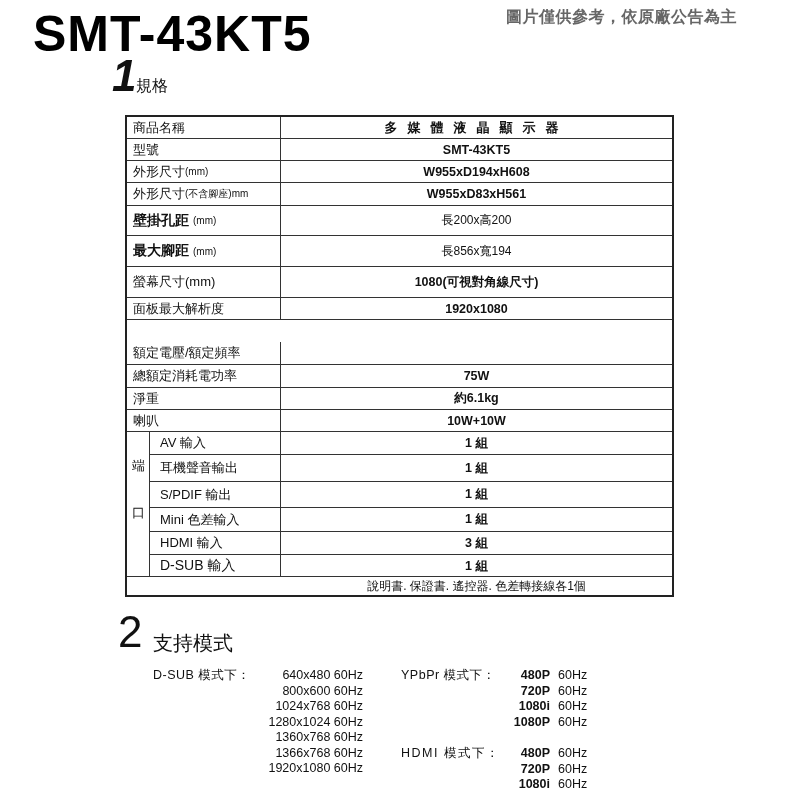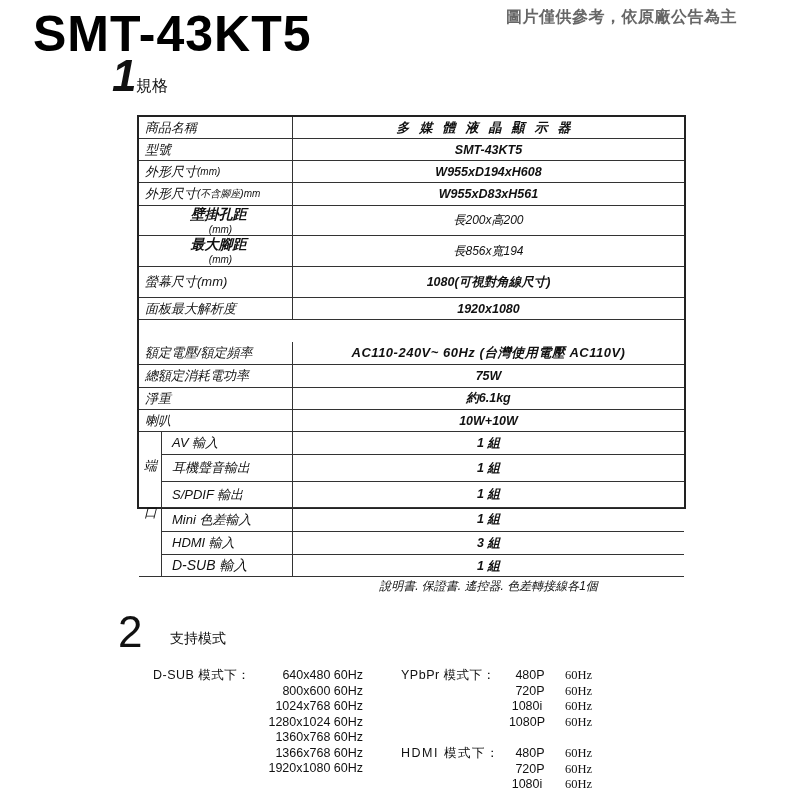--- a/index.html
+++ b/index.html
@@ -6,31 +6,31 @@
   body { width:800px; height:800px; position:relative; overflow:hidden;
          font-family:"Liberation Sans","DejaVu Sans",sans-serif; color:#111; }
   .model-title { position:absolute; left:33px; top:4px; font-size:50px; font-weight:bold;
                  letter-spacing:1px; line-height:60px; color:#000; }
   .disclaimer { position:absolute; left:506px; top:7px; font-size:16px; font-weight:bold;
                 color:#666; letter-spacing:0.5px; }
   .sec-num { position:absolute; font-family:"Liberation Sans",sans-serif; color:#111; }
   .sec1-num { left:112px; top:52px; font-size:44px; font-weight:bold; font-style:italic; line-height:48px; }
   .sec1-title { position:absolute; left:136px; top:76px; font-size:16px; }
   .sec2-num { left:118px; top:608px; font-size:44px; line-height:48px; }
-  .sec2-title { position:absolute; left:170px; top:630px; font-size:14px; }
-
-  .spec-table { position:absolute; left:137px; top:115px; width:549px; height:394px;
-                border:2px solid #222; box-sizing:border-box;font-style:italic; }
+  .sec2-title { position:absolute; left:153px; top:630px; font-size:20px; }
+
+  .spec-table { position:absolute; left:125px; top:115px; width:549px; height:482px;
+                border:2px solid #222; box-sizing:border-box; }
   .row { position:absolute; left:0; width:545px; border-bottom:1.5px solid #333; box-sizing:border-box; }
   .row:last-child { border-bottom:none; }
   .cell-label { position:absolute; left:0; top:0; bottom:0; width:154px; border-right:1.5px solid #333;
                 box-sizing:border-box; padding-left:6px; display:flex; align-items:center; font-size:13px; }
   .cell-value { position:absolute; left:154px; right:0; top:0; bottom:0; display:flex; align-items:center;
                 justify-content:center; font-size:12.5px; font-weight:bold; }
-  .cell-label.bold { font-weight:bold; font-size:14px;flex-direction:column; }
+  .cell-label.bold { font-weight:bold; font-size:14px; }
   .cell-label .sub { font-size:10px; font-weight:normal; margin-left:4px; }
   .cell-label .subsmall { font-size:10px; }
   .cell-value.spaced { letter-spacing:10px; font-weight:bold; font-size:13px; }
   .cell-value.small { font-size:10px; }
   .cell-value.wide { font-size:13px; letter-spacing:0.5px; }
   .cell-value.regular { font-weight:normal; font-size:12px; }
 
   .port-group { position:absolute; left:0; width:545px; box-sizing:border-box; border-bottom:1.5px solid #333; }
   .port-group-label { position:absolute; left:0; top:0; bottom:0; width:23px; border-right:1.5px solid #333;
                       box-sizing:border-box; font-size:13px; }
@@ -39,22 +39,22 @@
   .port-row:last-child { border-bottom:none; }
   .port-row .cell-label { width:131px; padding-left:10px; font-size:13px; }
   .port-row .cell-value { left:131px; }
 
   .modes { position:absolute; font-size:12.5px; line-height:15.5px; }
   .mode-label { position:absolute; white-space:nowrap; letter-spacing:0.5px; }
   .mode-list { position:absolute; text-align:right; }
   .mode-list div { white-space:nowrap; }
   .mode-tab { position:absolute; }
   .mode-tab .r { display:flex; }
-  .mode-tab .res { width:46px; text-align:center; }
-  .mode-tab .hz { margin-left:15px;font-family:Liberation Serif, serif; }
+  .mode-tab .res { width:46px; text-align:right;font-weight:bold; }
+  .mode-tab .hz { margin-left:8px; }
 </style>
 </head>
 <body>
 
 <div class="model-title">SMT-43KT5</div>
 <div class="disclaimer">圖片僅供參考，依原廠公告為主</div>
 
 <div class="sec-num sec1-num">1</div>
 <div class="sec1-title">規格</div>
 
@@ -99,21 +99,20 @@
   <div class="row" style="top:150px;height:31px;">
     <div class="cell-label">螢幕尺寸(mm)</div>
     <div class="cell-value">1080(可視對角線尺寸)</div>
   </div>
   <div class="row" style="top:181px;height:22px;">
     <div class="cell-label">面板最大解析度</div>
     <div class="cell-value">1920x1080</div>
   </div>
   <div class="row" style="top:225px;height:23px;">
     <div class="cell-label">額定電壓/額定頻率</div>
-    <div class="cell-value wide">AC110-240V~  60Hz (台灣使用電壓 AC110V)</div>
   </div>
   <div class="row" style="top:248px;height:23px;text-align:right;">
     <div class="cell-label">總額定消耗電功率</div>
     <div class="cell-value">75W</div>
   </div>
   <div class="row" style="top:271px;height:22px;">
     <div class="cell-label">淨重</div>
     <div class="cell-value">約6.1kg</div>
   </div>
   <div class="row" style="top:293px;height:22px;">

